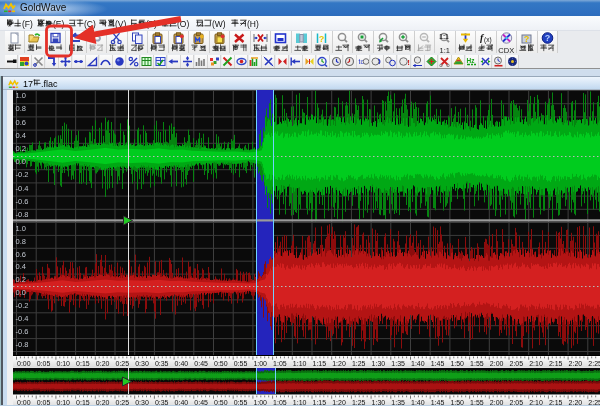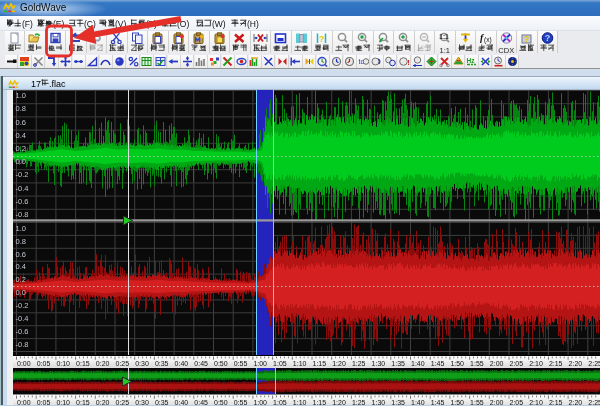--- a/index.html
+++ b/index.html
@@ -23,21 +23,21 @@
  border-bottom:1.5px solid #909090}
 .b2{position:absolute;top:1.5px;width:13px;height:13px;background:linear-gradient(#fbfbfb,#ebebeb);
  border-right:1px solid #d4d4d4;text-align:center;padding-top:1px}
 .mdiband{position:absolute;left:0;top:70px;width:600px;height:6px;background:#cfdded}
 .leftcol1{position:absolute;left:0;top:76px;width:3px;height:330px;background:linear-gradient(90deg,#9fc0c6 0,#9fc0c6 45%,#51575f 45%,#51575f 100%);z-index:5}
 .leftcol2{position:absolute;left:3px;top:89.5px;width:4px;height:316.5px;background:#c9dcef;z-index:5}
 .leftcol3{position:absolute;left:7px;top:89.5px;width:6px;height:316.5px;background:#f0f0f0;z-index:5}
 .ctitle{position:absolute;left:3px;top:76px;width:597px;height:13.5px;
  background:linear-gradient(#eef5fd,#c2d9f0);border-top:1px solid #98a8ba;border-bottom:1px solid #aab8c8}
 .cticon{position:absolute;left:5px;top:1.5px}
-.cttext{position:absolute;left:28px;top:2px;font-size:9px;color:#000;white-space:nowrap}
+.cttext{position:absolute;left:20px;top:2px;font-size:9px;color:#000;white-space:nowrap}
 .wavebox{position:absolute;left:13px;top:90px;width:587px;height:265px}
 .axis1{position:absolute;left:0px;top:355px;width:600px;height:12px;border-top:1px solid #000}
 .overview{position:absolute;left:13px;top:367px;width:587px;height:26.5px;border-top:1px solid #e2e2e2}
 .ovleft{position:absolute;left:0;top:367.5px;width:13px;height:26px;background:#f1f1f1;border-left:3px solid #6b727b}
 .axis2{position:absolute;left:0px;top:394px;width:600px;height:12px;border-top:0.5px solid #888}
 svg{display:inline-block;vertical-align:top}
 .bigsvg{display:block}
 </style></head>
 <body>
 <div id="root">

